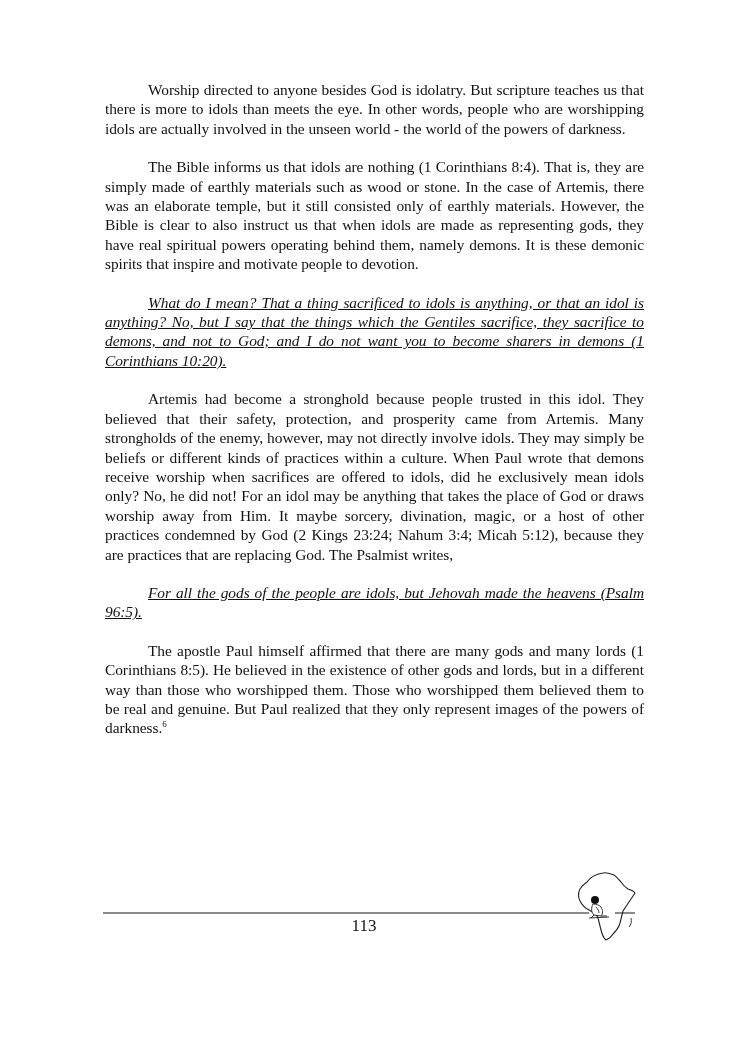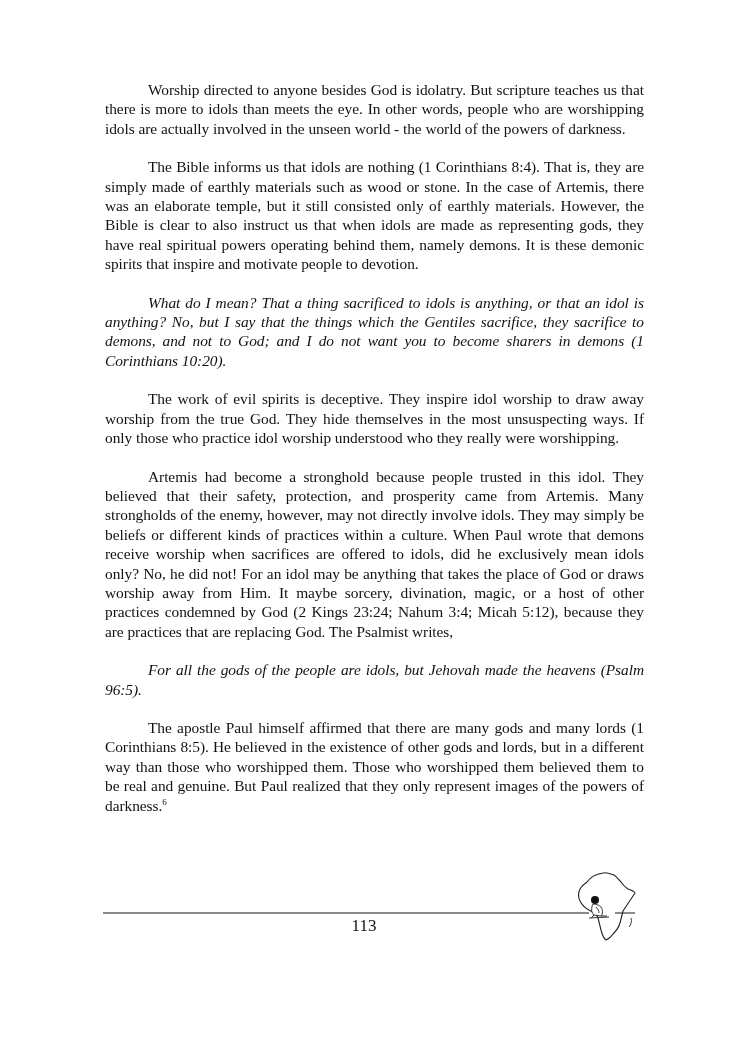--- a/index.html
+++ b/index.html
@@ -24,20 +24,21 @@
     .para {
       margin: 0 0 19px 0;
       font-size: 15.4px;
       line-height: 19.4px;
       text-align: justify;
       text-indent: 43px;
       letter-spacing: -0.05px;
     }
     .para.italic {
       font-style: italic;
+      text-decoration: underline;
     }
     sup.fn {
       font-size: 9px;
       line-height: 0;
       vertical-align: super;
     }
     .footer-rule {
       position: absolute;
       left: 103px;
       top: 912px;
@@ -62,21 +63,20 @@
       height: 78px;
     }
   </style>
 </head>
 <body>
 
 <div class="page-body">
   <p class="para">Worship directed to anyone besides God is idolatry.  But scripture teaches us that there is more to idols than meets the eye.  In other words, people who are worshipping idols are actually involved in the unseen world - the world of the powers of darkness.</p>
   <p class="para">The Bible informs us that idols are nothing (1 Corinthians 8:4).  That is, they are simply made of earthly materials such as wood or stone.  In the case of Artemis, there was an elaborate temple, but it still consisted only of earthly materials.  However, the Bible is clear to also instruct us that when idols are made as representing gods, they have real spiritual powers operating behind them, namely demons.  It is these demonic spirits that inspire and motivate people to devotion.</p>
   <p class="para italic">What do I mean?  That a thing sacrificed to idols is anything, or that an idol is anything?  No, but I say that the things which the Gentiles sacrifice, they sacrifice to demons, and not to God; and I do not want you to become sharers in demons (1 Corinthians 10:20).</p>
-  <p class="para">The work of evil spirits is deceptive.  They inspire idol worship to draw away worship from the true God.  They hide themselves in the most unsuspecting ways.  If only those who practice idol worship understood who they really were worshipping.</p>
   <p class="para">Artemis had become a stronghold because people trusted in this idol. They believed that their safety, protection, and prosperity came from Artemis. Many strongholds of the enemy, however, may not directly involve idols. They may simply be beliefs or different kinds of practices within a culture. When Paul wrote that demons receive worship when sacrifices are offered to idols, did he exclusively mean idols only?  No, he did not!  For an idol may be anything that takes the place of God or draws worship away from Him.  It maybe sorcery, divination, magic, or a host of other practices condemned by God (2 Kings 23:24; Nahum 3:4; Micah 5:12), because they are practices that are replacing God.  The Psalmist writes,</p>
   <p class="para italic">For all the gods of the people are idols, but Jehovah made the heavens (Psalm 96:5).</p>
   <p class="para"><span>The apostle Paul himself affirmed that there are many gods and many lords (1 Corinthians 8:5).  He believed in the existence of other gods and lords, but in a different way than those who worshipped them.  Those who worshipped them believed them to be real and genuine.  But Paul realized that they only represent images of the powers of darkness.</span><sup class="fn">6</sup></p>
 </div>
 
 <div class="footer-rule"></div>
 
 <div class="page-number">113</div>
 
 <svg class="africa-logo" viewBox="0 0 78 78" xmlns="http://www.w3.org/2000/svg">

